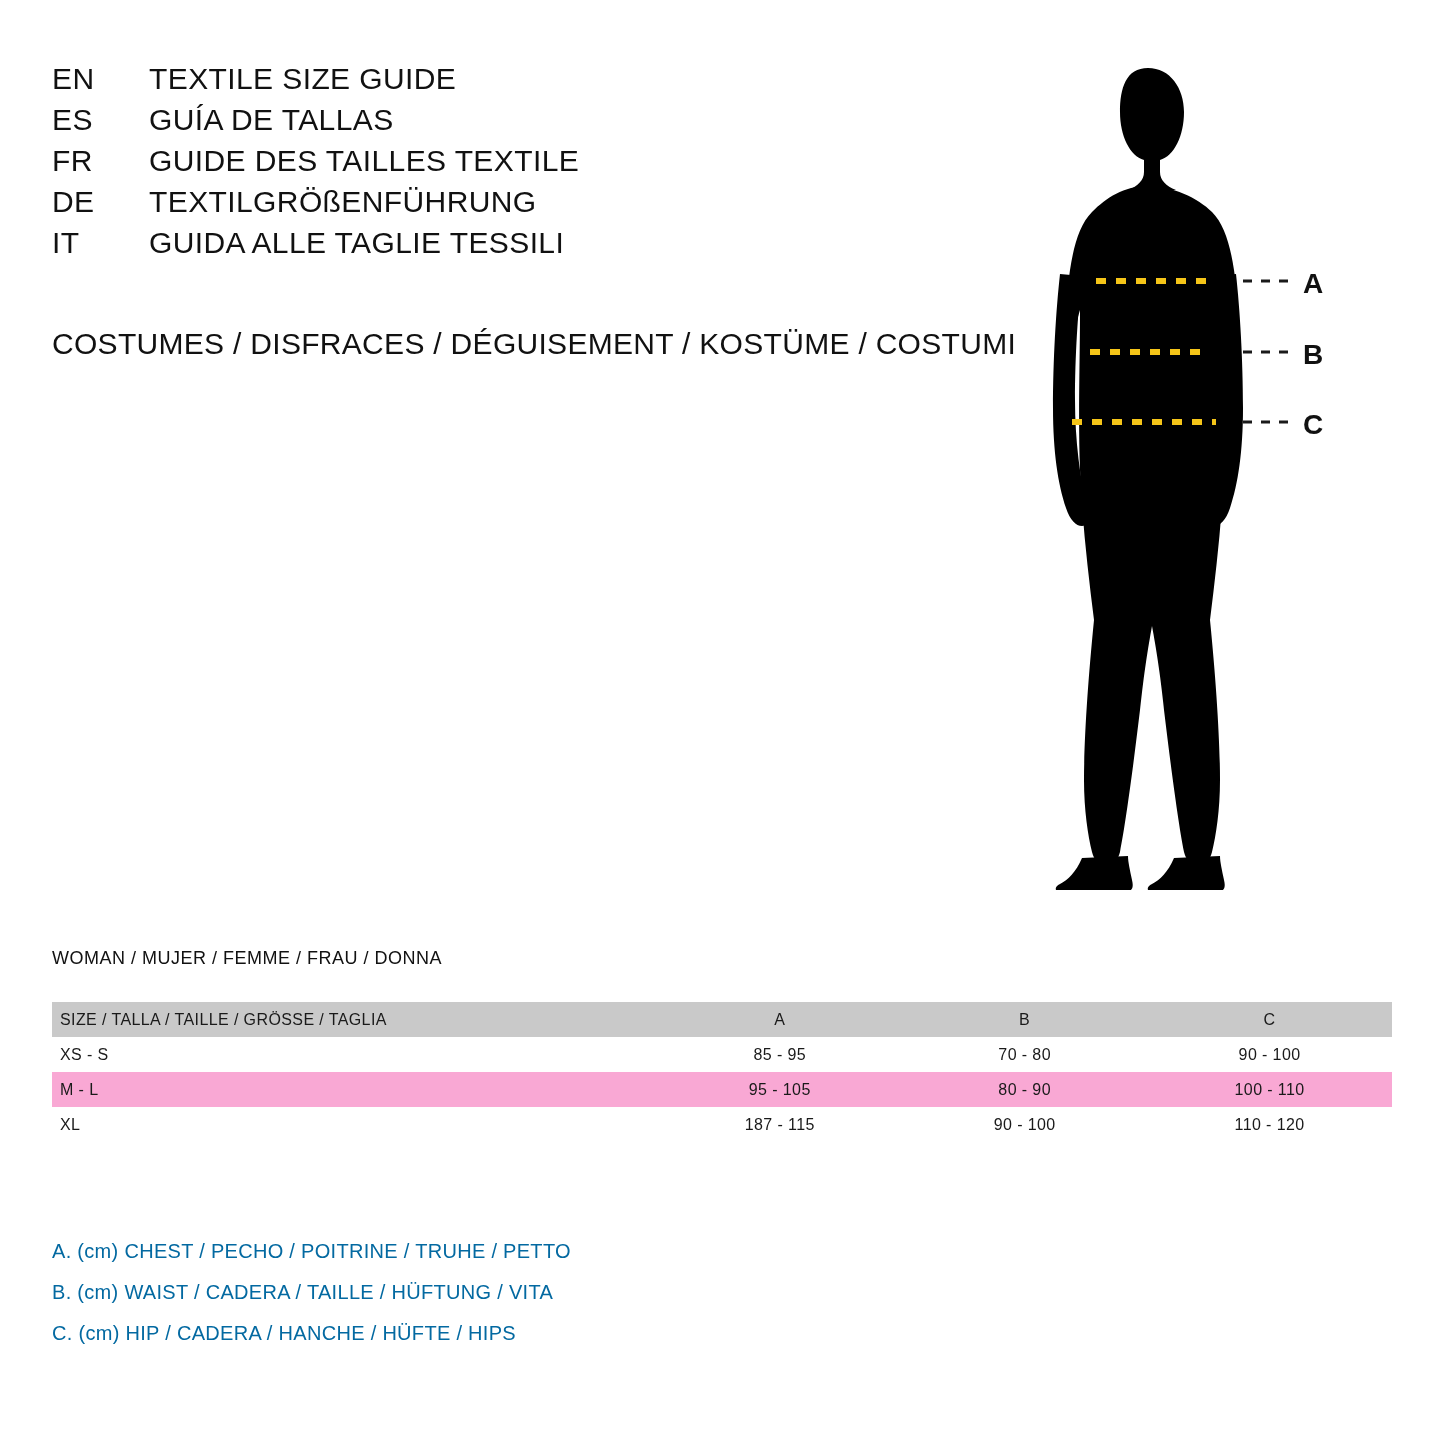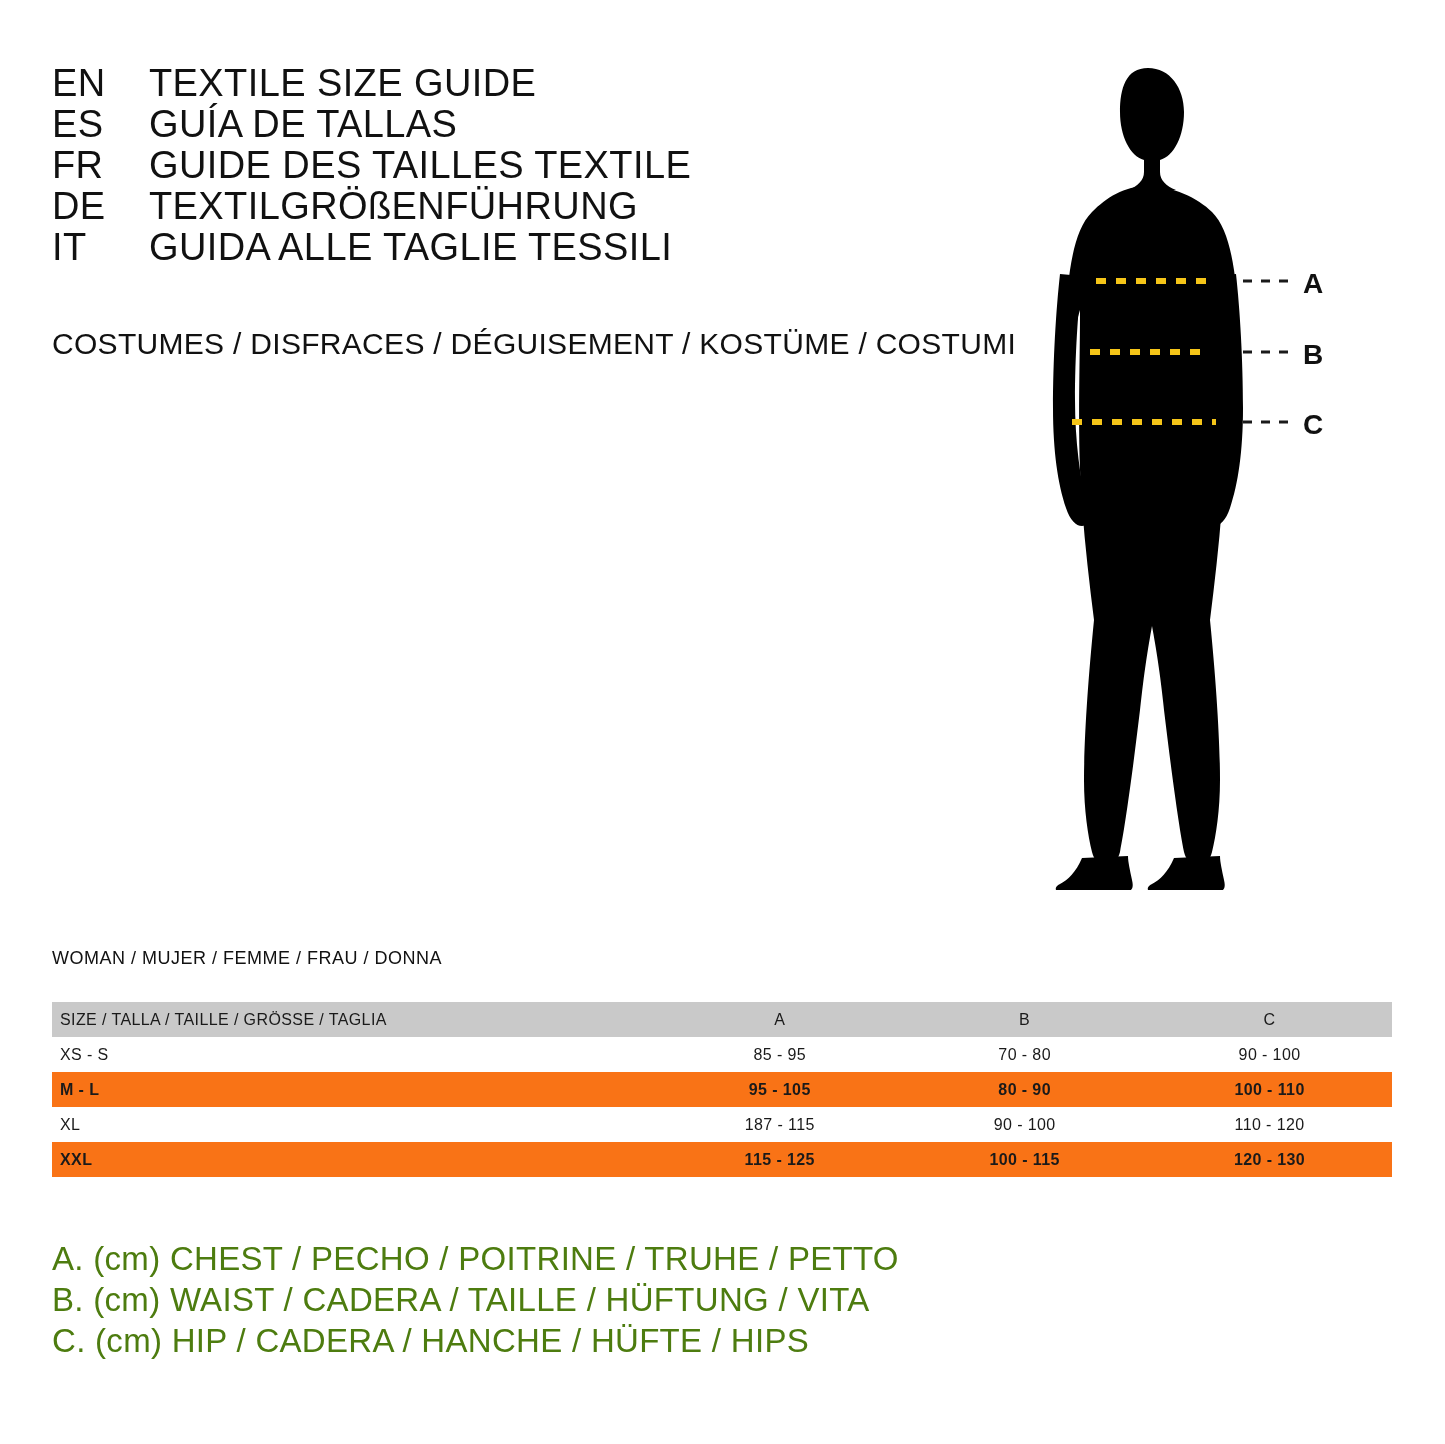--- a/index.html
+++ b/index.html
@@ -19,21 +19,21 @@
   
   .lang-block {
     position: absolute;
     left: 52px;
     top: 62px;
   }
   .lang-row {
     display: flex;
     align-items: baseline;
     height: 41px;
-    font-size: 38px;
+    font-size: 30px;
     letter-spacing: 0.4px;
     color: #111111;
   }
   .lang-code {
     width: 73px;
     flex: none;
   }
   .lang-text {
     white-space: nowrap;
     margin-left: 24px;
@@ -110,29 +110,29 @@
   table.size-table td.col-m {
     text-align: center;
     width: 246px;
   }
   table.size-table tbody tr.alt td {
     background: #efefef;
   }
   table.size-table tbody tr td {
     background: #ffffff;
   }
-  table.size-table tbody tr.alt td { background: #f97316; font-weight: bold; }
+  table.size-table tbody tr.alt td { background: #f9a8d4; }
 
   
   .legend {
     position: absolute;
     left: 52px;
     top: 1240px;
-    font-size: 33px;
-    color: #4d7c0f;
+    font-size: 20px;
+    color: #0369a1;
   }
   .legend div {
     height: 41px;
     white-space: nowrap;
     letter-spacing: 0.3px;
   }
 </style>
 </head>
 <body>
 
@@ -255,26 +255,20 @@
       <td class="col-m">95 - 105</td>
       <td class="col-m">80 - 90</td>
       <td class="col-m">100 - 110</td>
     </tr>
     <tr>
       <td class="col-size">XL</td>
       <td class="col-m">187 - 115</td>
       <td class="col-m">90 - 100</td>
       <td class="col-m">110 - 120</td>
     </tr>
-    <tr class="alt">
-      <td class="col-size">XXL</td>
-      <td class="col-m">115 - 125</td>
-      <td class="col-m">100 - 115</td>
-      <td class="col-m">120 - 130</td>
-    </tr>
   </tbody>
 </table>
 
 <div class="legend">
   <div>A. (cm) CHEST / PECHO / POITRINE / TRUHE / PETTO</div>
   <div>B. (cm) WAIST / CADERA / TAILLE / HÜFTUNG / VITA</div>
   <div>C. (cm) HIP / CADERA / HANCHE / HÜFTE / HIPS</div>
 </div>
 
 </body></html>

